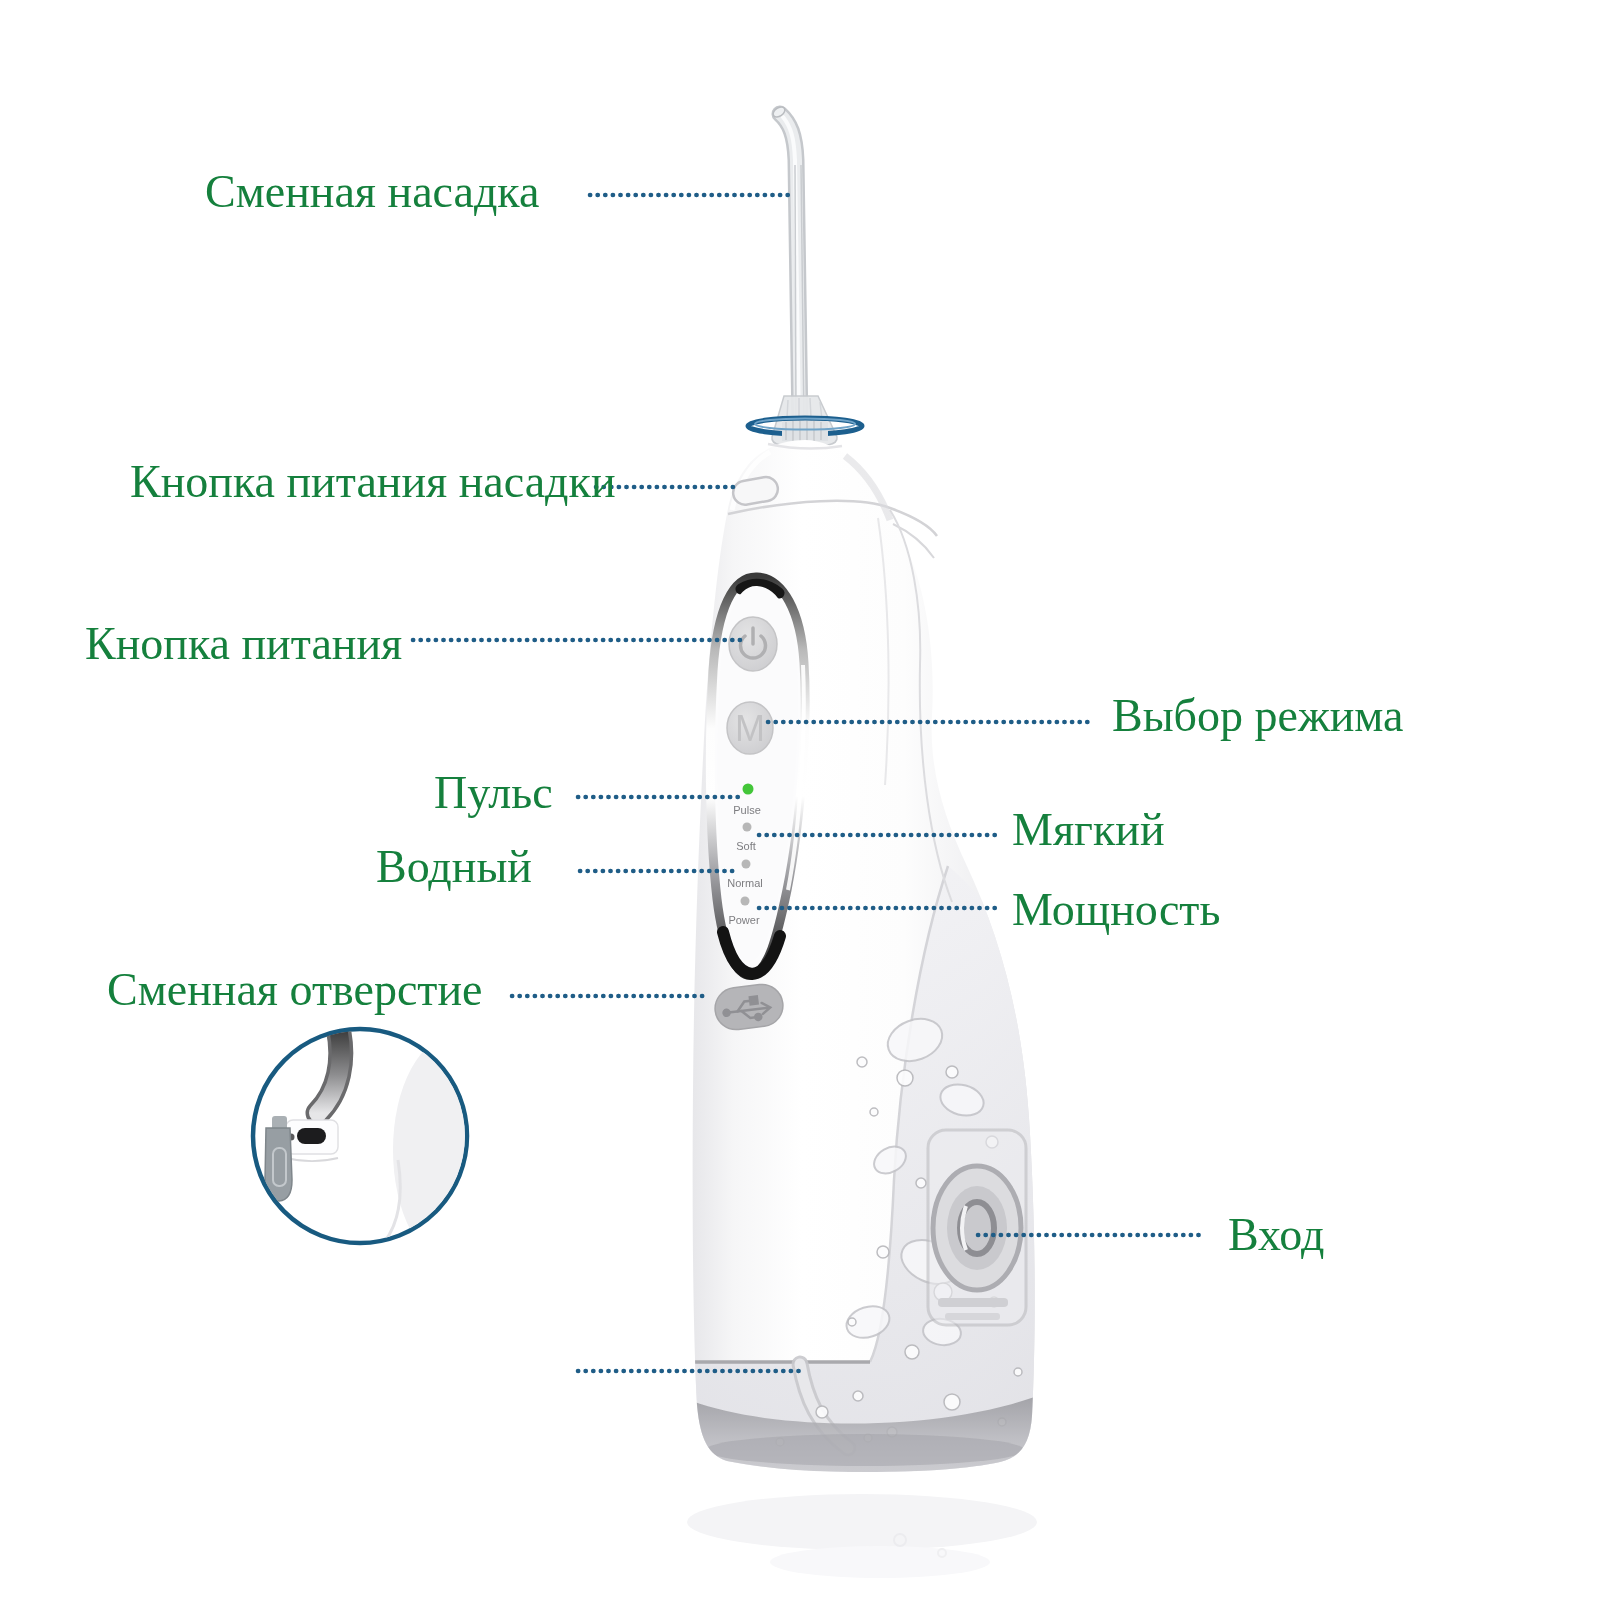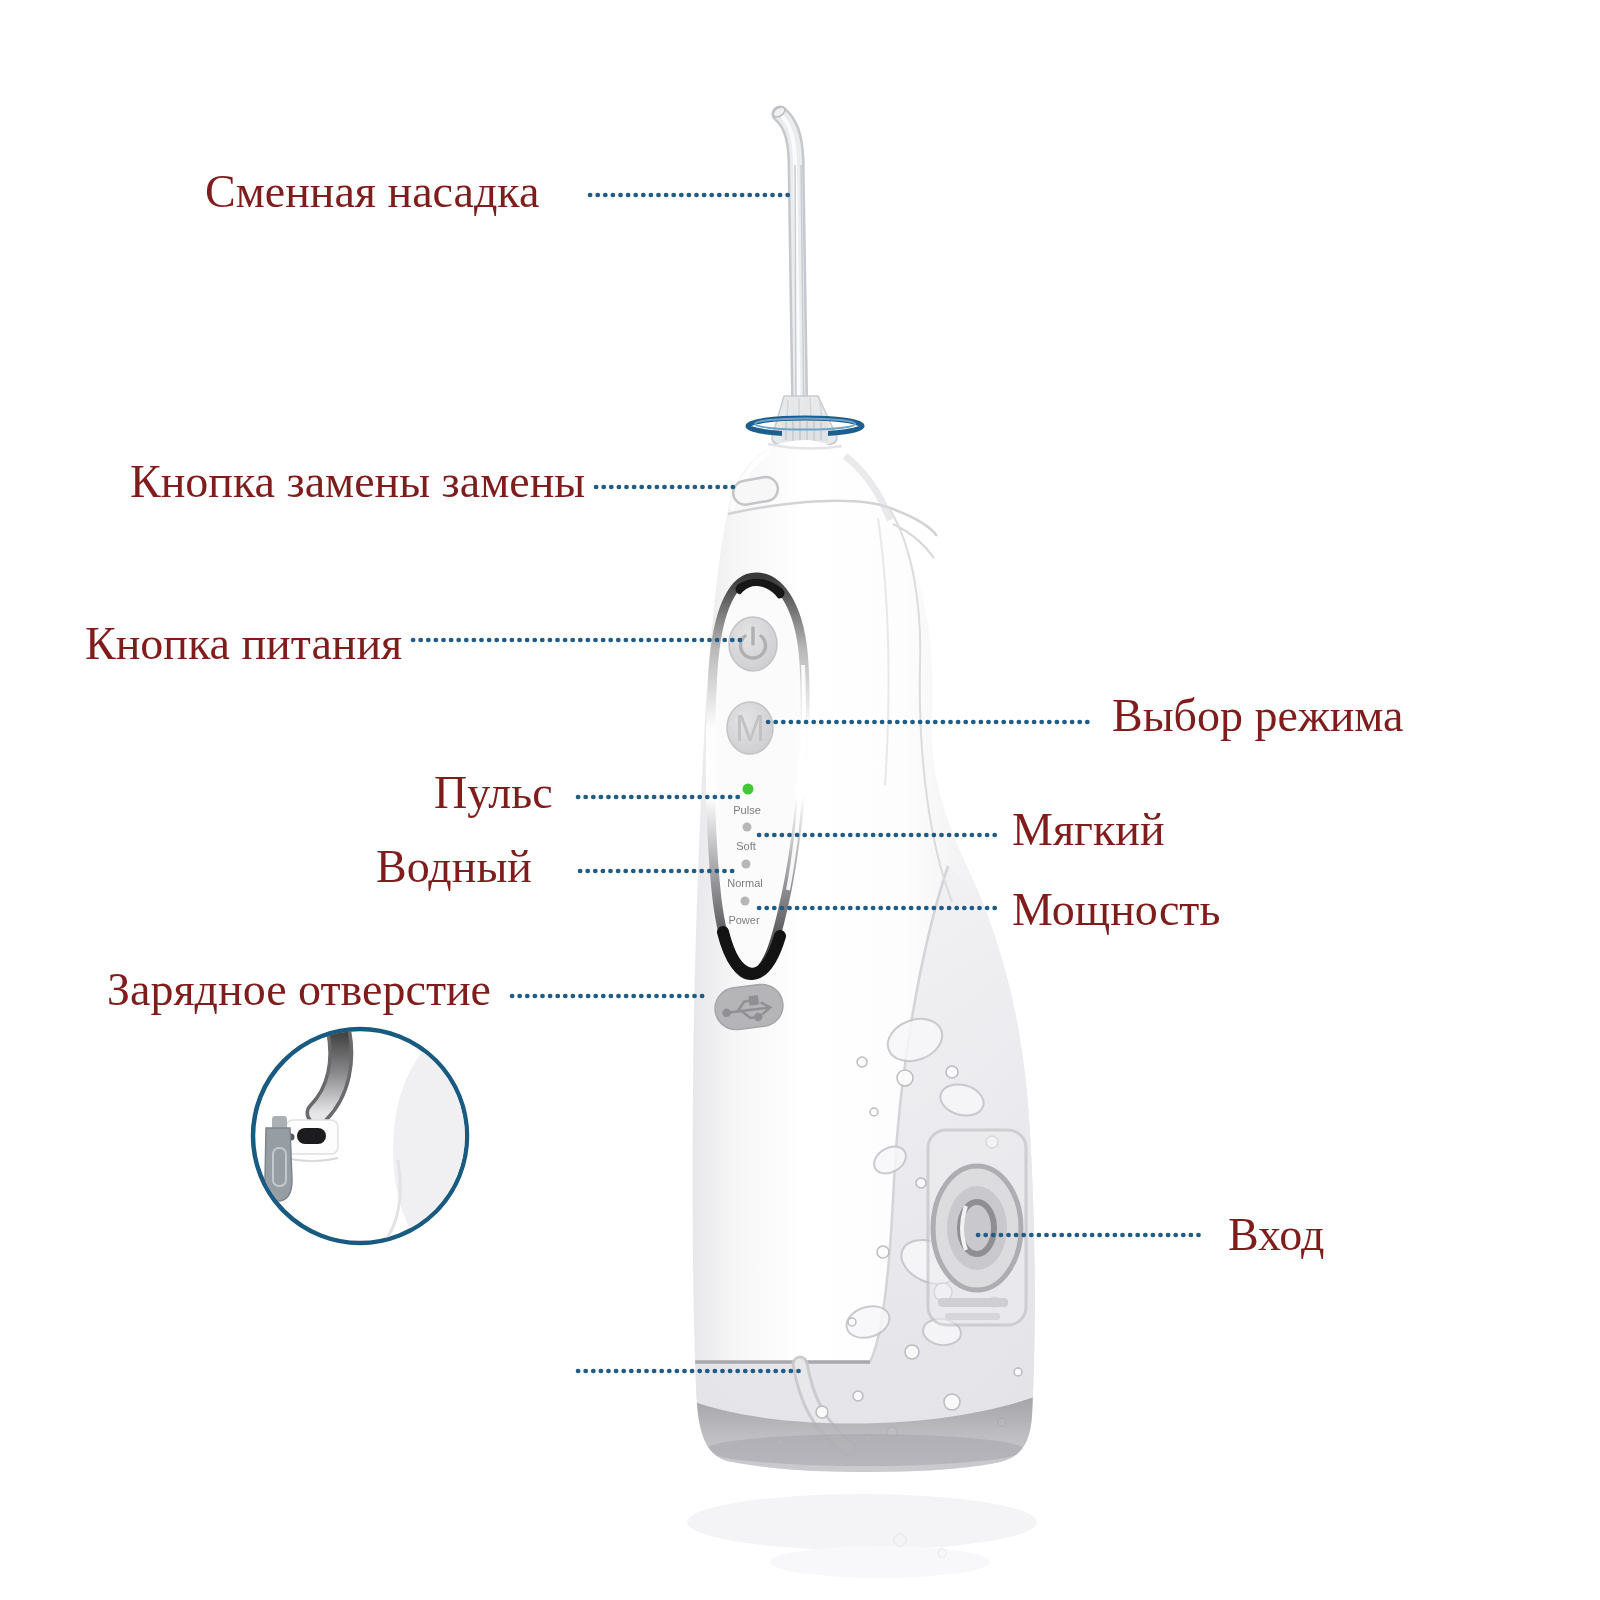--- a/index.html
+++ b/index.html
@@ -1,19 +1,19 @@
 <!DOCTYPE html>
 <html><head>
 <meta charset="utf-8">
 <style>
   html,body{margin:0;padding:0;background:#ffffff;}
   #stage{position:relative;width:1600px;height:1600px;background:#ffffff;overflow:hidden;
          font-family:"Liberation Serif", serif;}
   #art{position:absolute;left:0;top:0;}
-  .label{position:absolute;font-size:46px;line-height:1;color:#7f1d1d;white-space:nowrap;
+  .label{position:absolute;font-size:46px;line-height:1;color:#15803d;white-space:nowrap;
          letter-spacing:0px;}
 </style>
 </head>
 <body>
 
 <div id="stage">
 
 <svg id="art" width="1600" height="1600" viewBox="0 0 1600 1600">
   <defs>
     <linearGradient id="bodyGrad" x1="0" y1="0" x2="1" y2="0">
@@ -246,23 +246,23 @@
         <rect x="272" y="1116" width="15" height="14" rx="3" fill="#aab0b4"></rect>
         <path d="M 266,1128 L 290,1128 L 292,1180 Q 292,1200 279,1201 Q 266,1200 265,1180 Z" fill="#979ea3" stroke="#7f868b" stroke-width="1.5"></path>
         <rect x="273" y="1148" width="13" height="38" rx="6" fill="none" stroke="#c3c8cc" stroke-width="2"></rect>
       </g>
       <path d="M 398,1160 C 404,1198 398,1226 382,1245" fill="none" stroke="#e3e3e6" stroke-width="3"></path>
     </g>
   </g>
 </svg>
 
 <div class="label" style="left:205px;top:169px">Сменная насадка</div>
-<div class="label" style="left:130px;top:459px">Кнопка замены замены</div>
+<div class="label" style="left:130px;top:459px">Кнопка питания насадки</div>
 <div class="label" style="left:85px;top:621px">Кнопка питания</div>
 <div class="label" style="left:1112px;top:693px">Выбор режима</div>
 <div class="label" style="left:434px;top:770px">Пульс</div>
 <div class="label" style="left:1012px;top:807px">Мягкий</div>
 <div class="label" style="left:376px;top:844px">Водный</div>
 <div class="label" style="left:1012px;top:887px">Мощность</div>
-<div class="label" style="left:107px;top:967px">Зарядное отверстие</div>
+<div class="label" style="left:107px;top:967px">Сменная отверстие</div>
 <div class="label" style="left:1228px;top:1212px">Вход</div>
 
 </div>
 
 </body></html>

